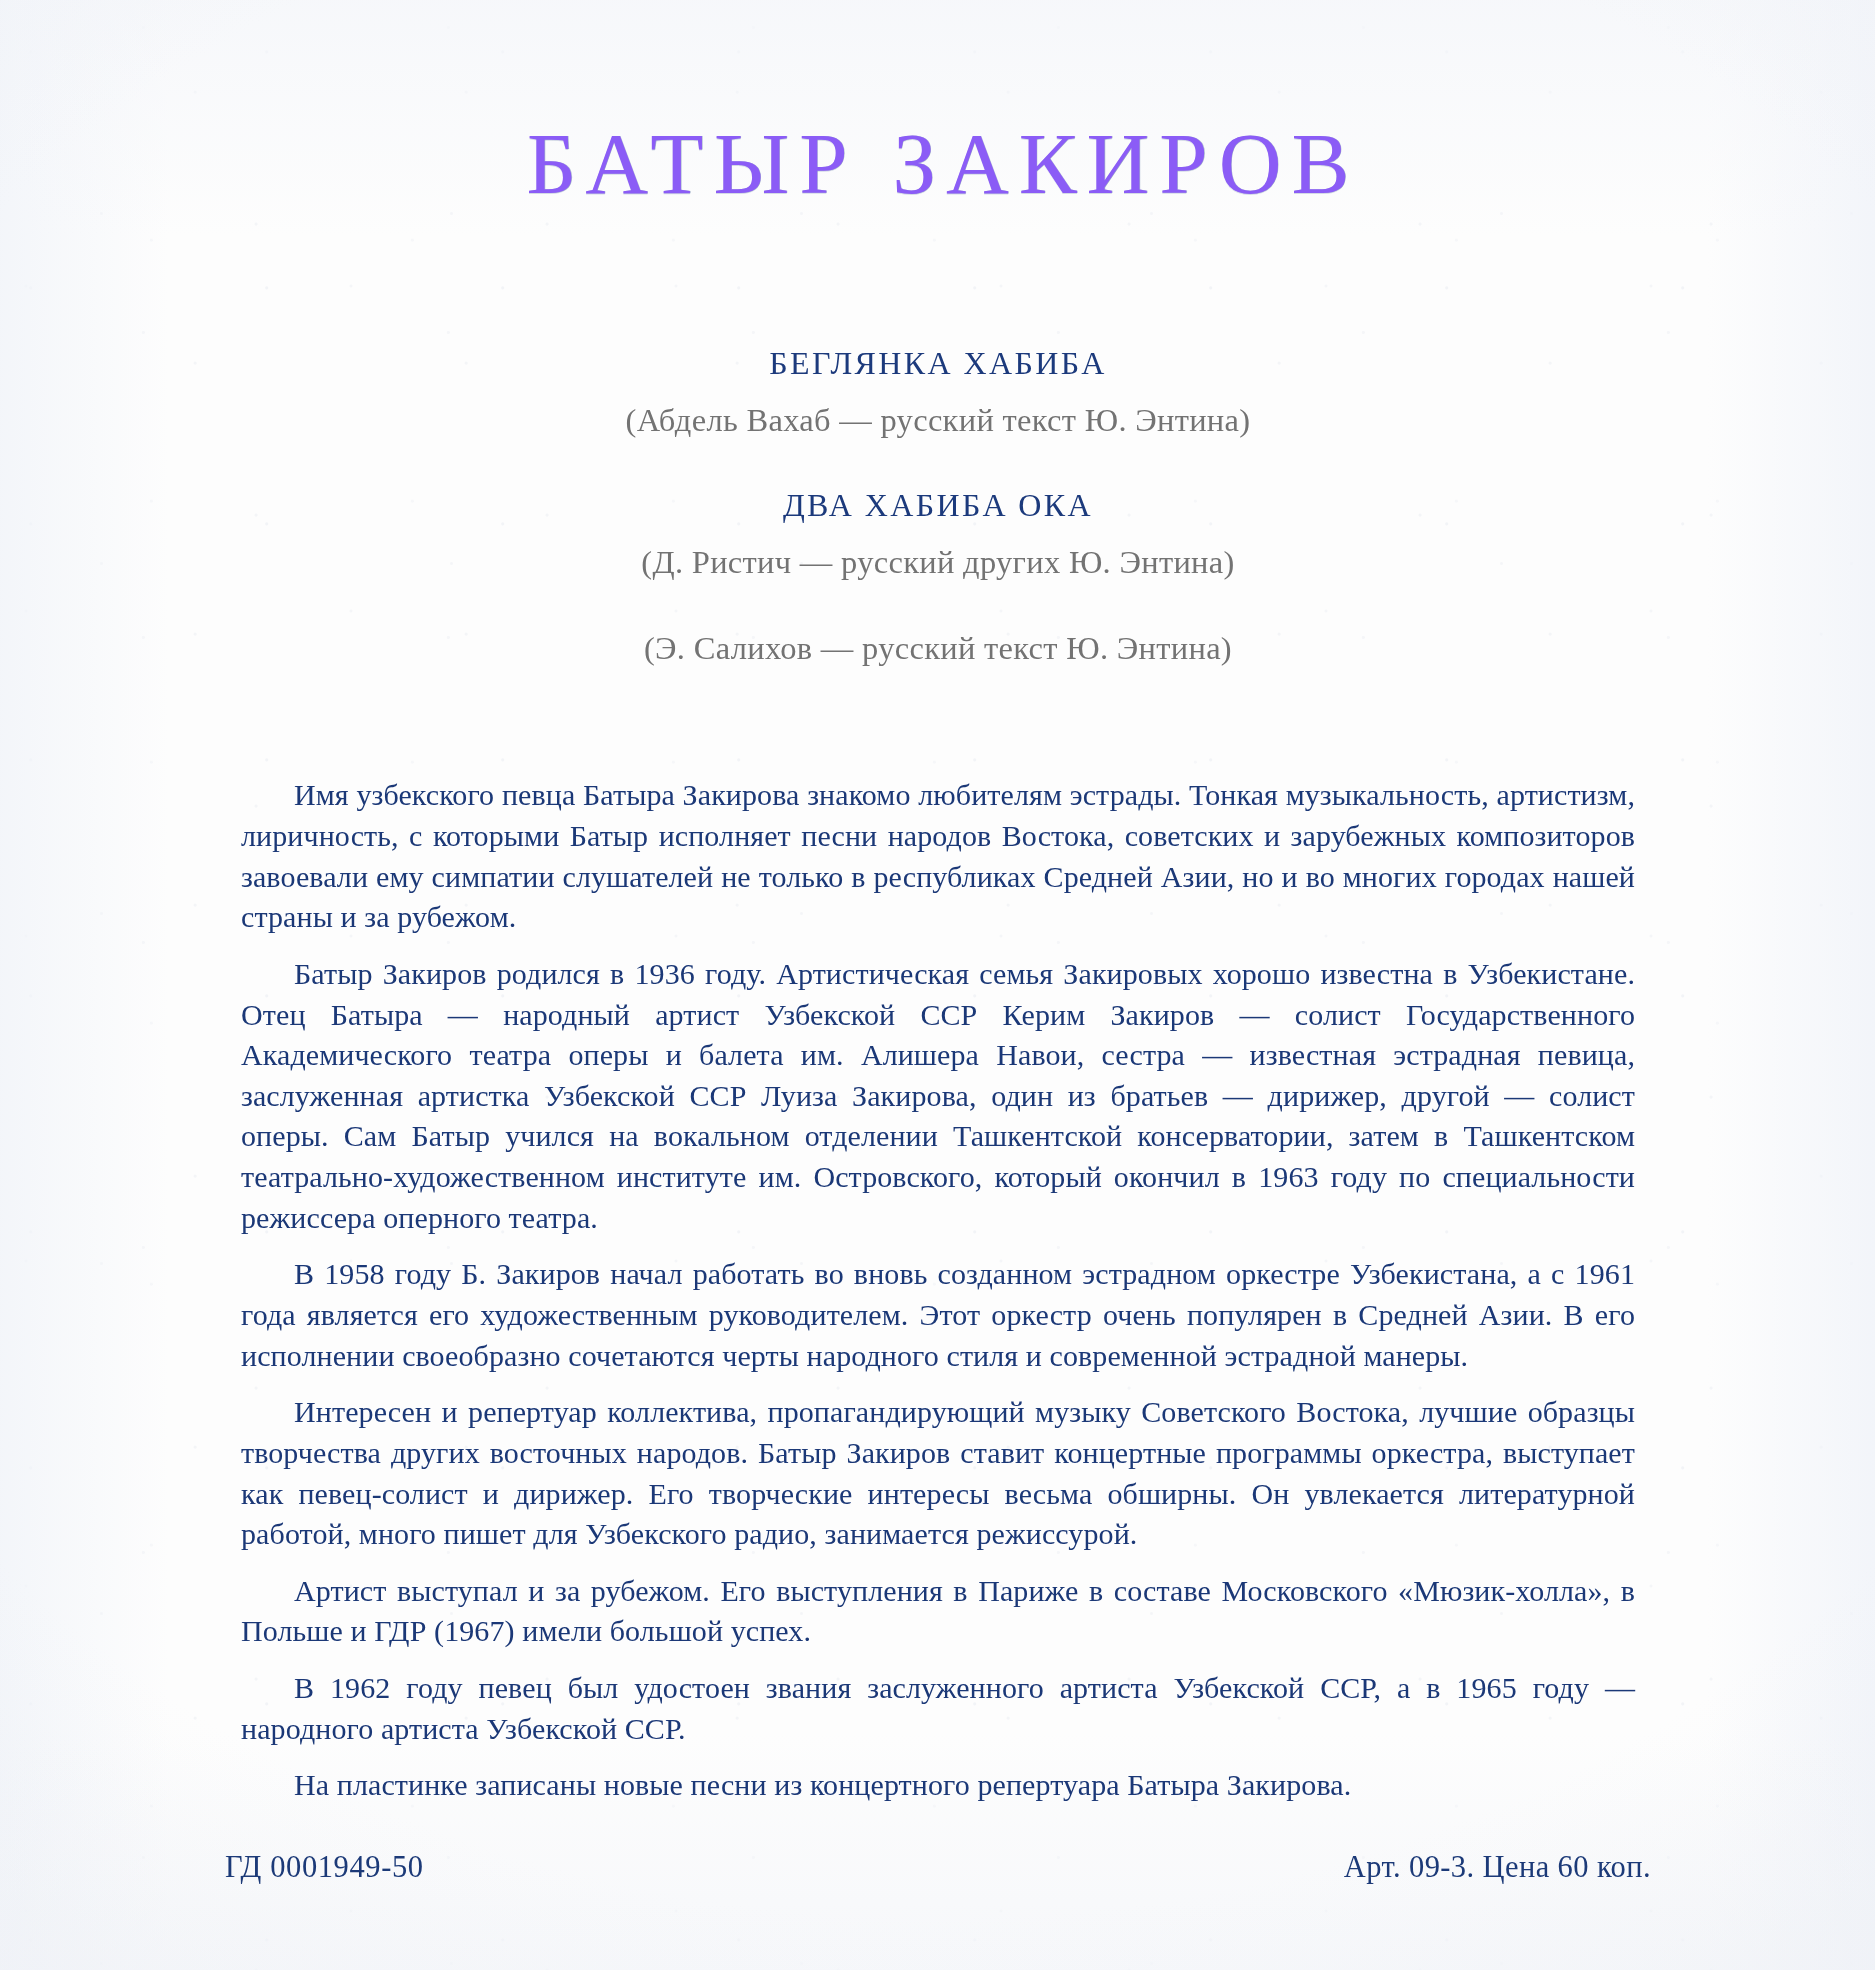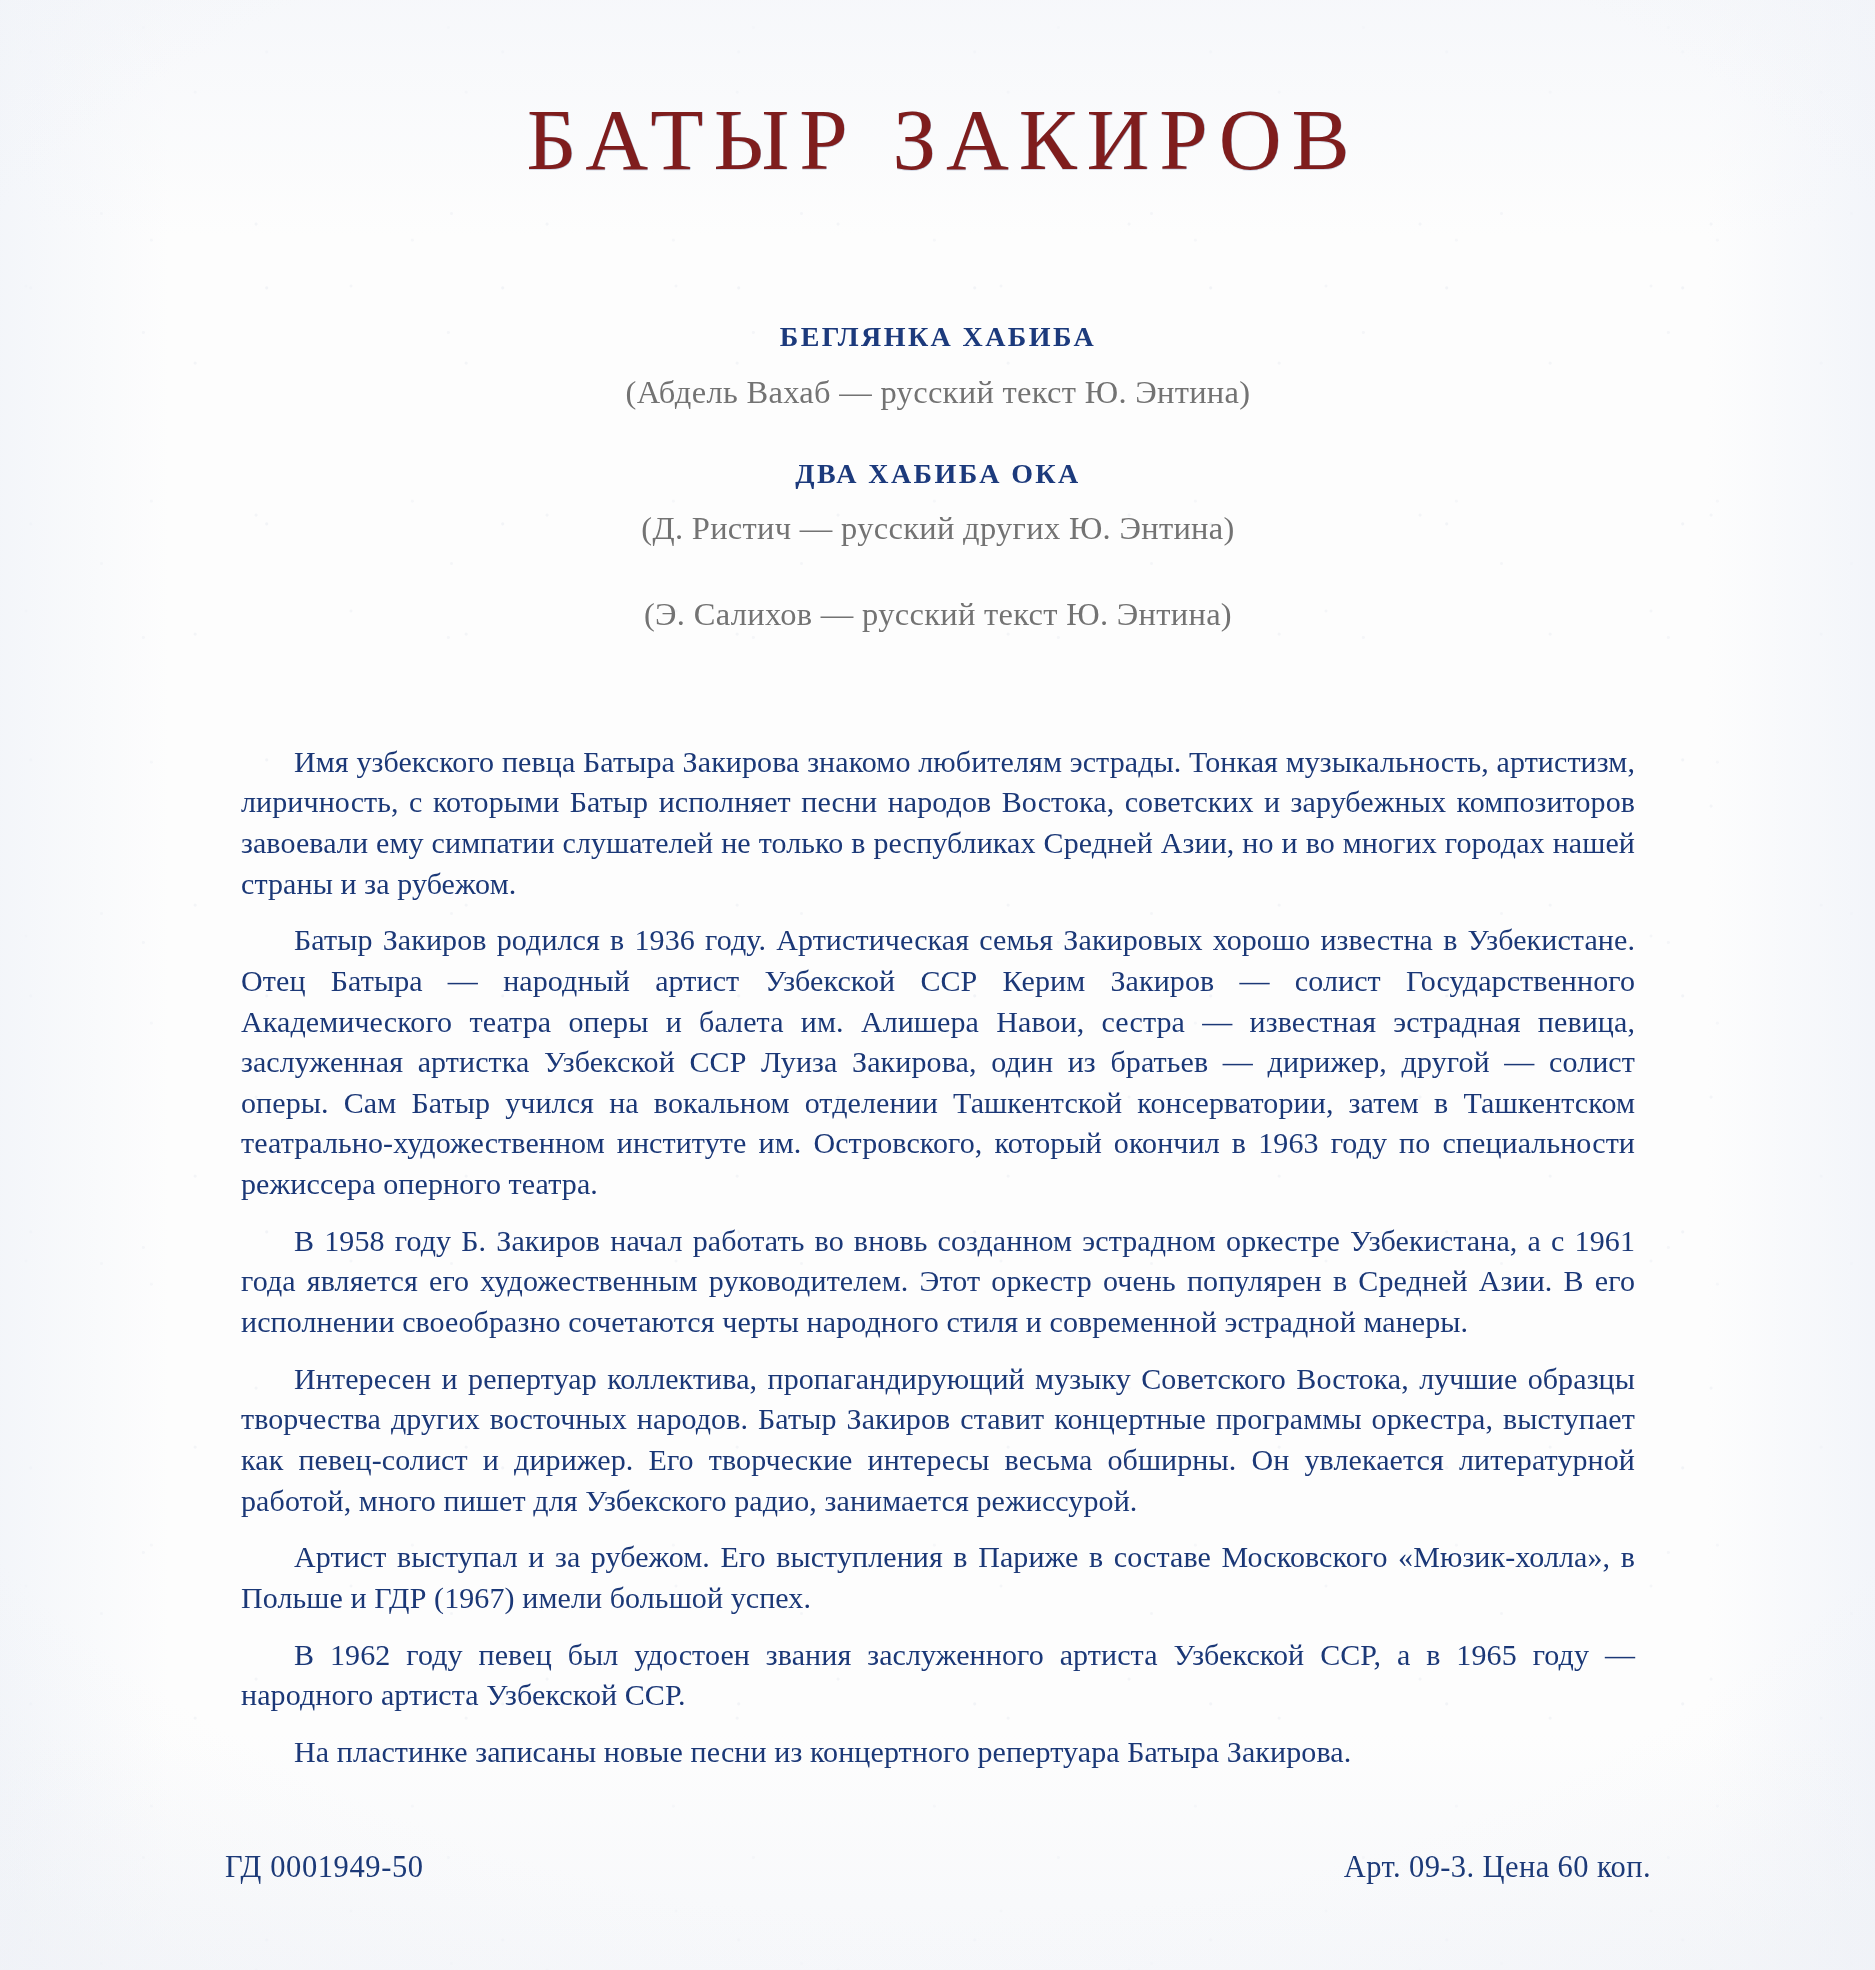--- a/index.html
+++ b/index.html
@@ -57,47 +57,47 @@
     height: 100%;
     box-sizing: border-box;
     padding: 0 225px;
     display: flex;
     flex-direction: column;
   }
 
   
   .headline {
     text-align: center;
-    margin-top: 96px;
+    margin-top: 120px;
     font-size: 87px;
     line-height: 1;
     font-weight: 400;
     letter-spacing: 9.9px;
     text-indent: 9.9px;
-    color: #7f1d1d;
+    color: #8b5cf6;
     text-shadow:
       0.6px 0 0 rgba(34,68,127,0.32),
       -0.6px 0.4px 0 rgba(255,255,255,0.55),
       0 0.8px 0.4px rgba(34,68,127,0.18);
   }
   .headline .gap { display: inline-block; width: 35px; }
 
   
   .tracks {
     margin-top: 79px;
   }
   .track {
     text-align: center;
     margin-bottom: 45px;
   }
   .track:last-child { margin-bottom: 0; }
 
   .track-title {
-    font-size: 28px;
-    font-weight: 700;
+    font-size: 32px;
+    font-weight: 400;
     letter-spacing: 2.4px;
     line-height: 1.2;
     color: #1c3a7c;
   }
   .track-credit {
     margin-top: 17.7px;
     font-size: 32.5px;
     font-weight: 400;
     letter-spacing: 0.3px;
     line-height: 1.25;

